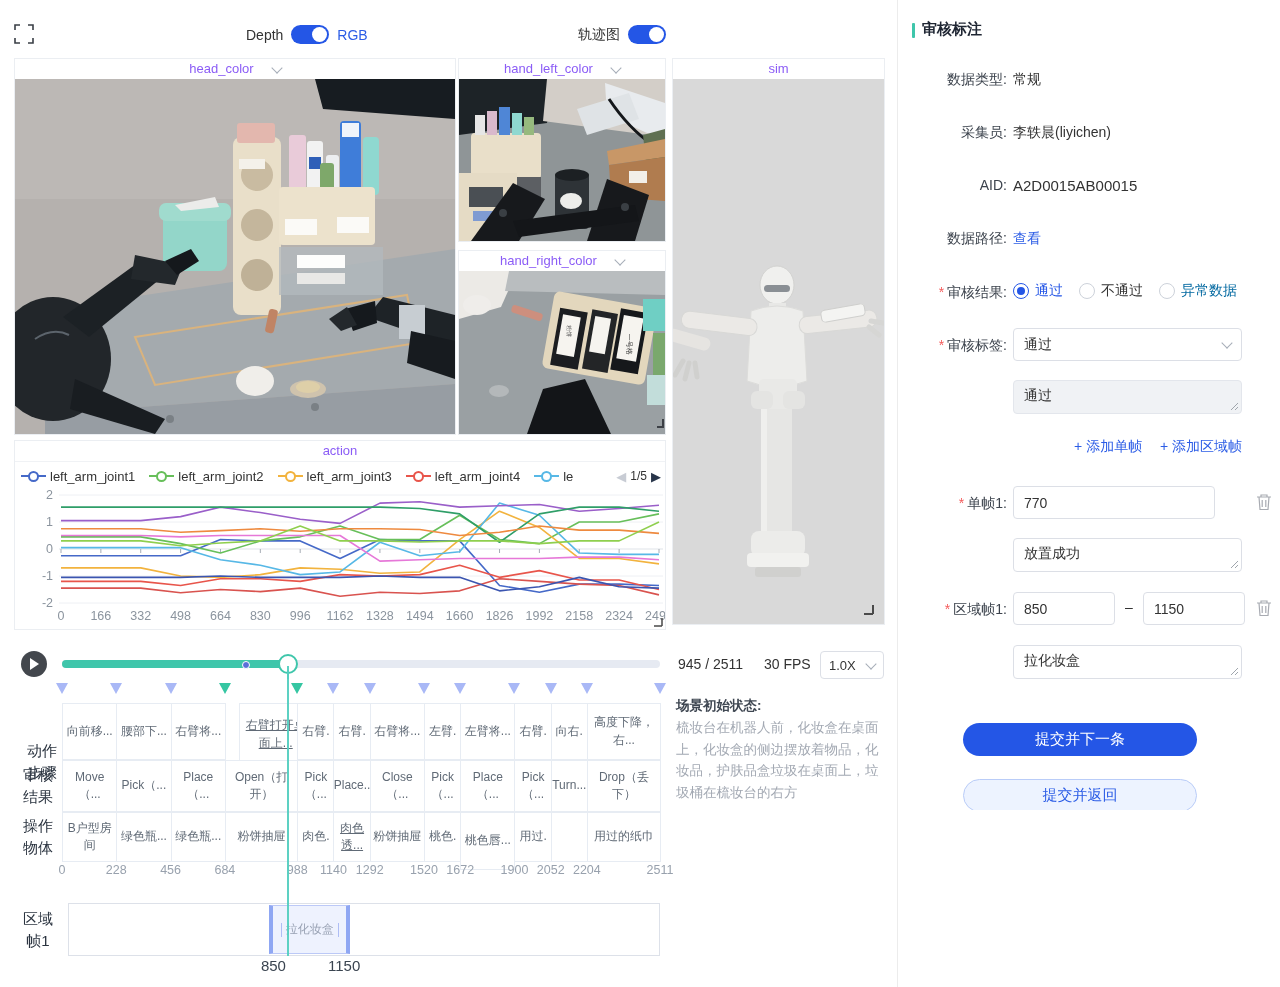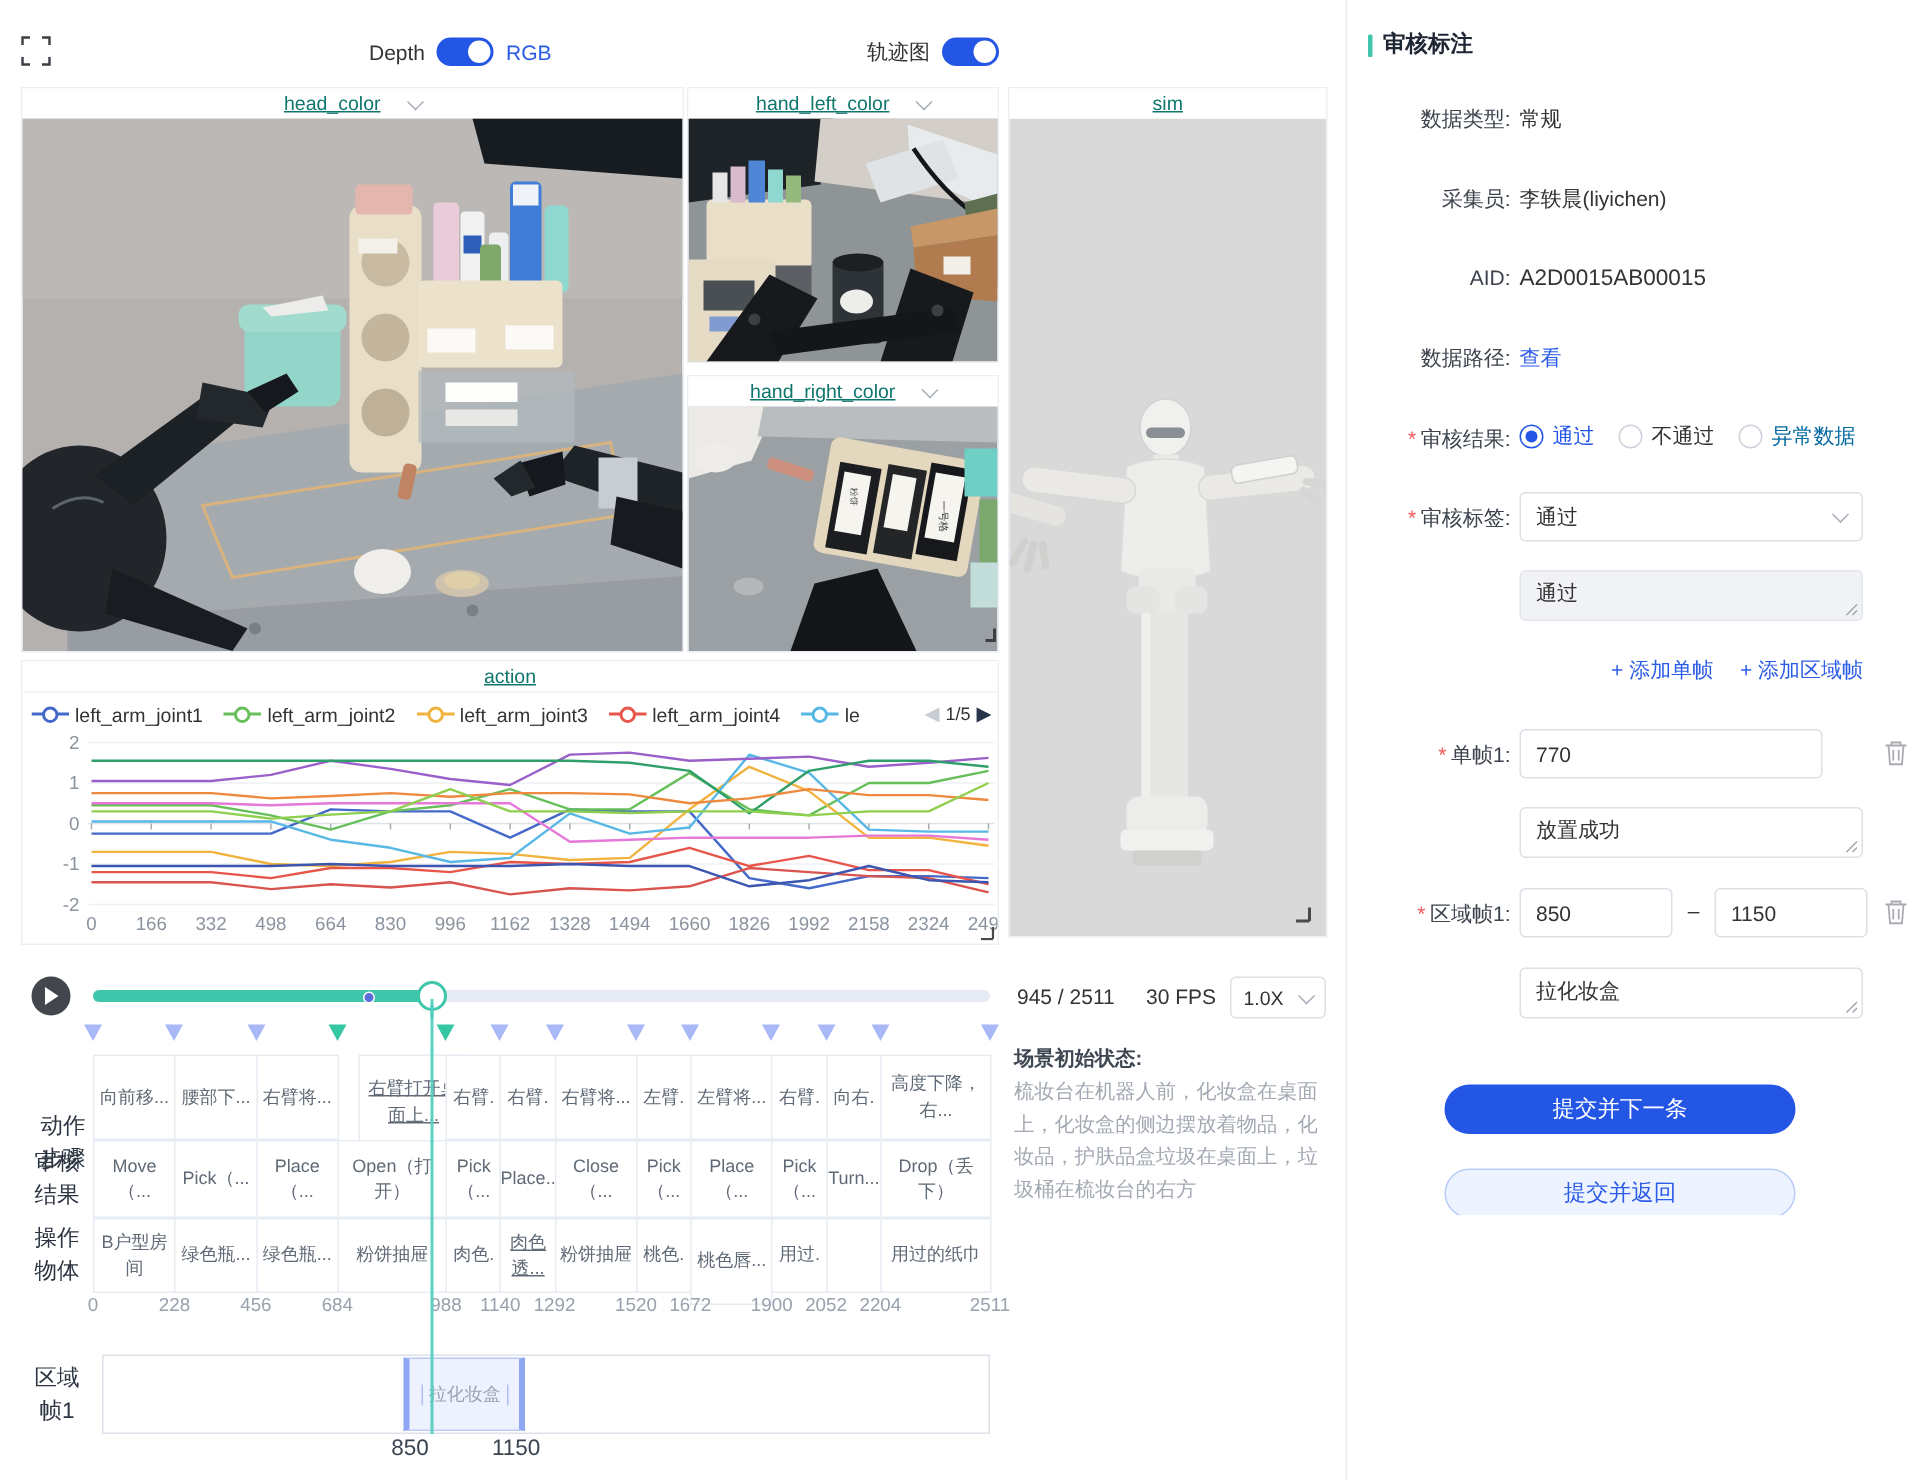--- a/index.html
+++ b/index.html
@@ -6,22 +6,22 @@
   #app{position:relative;width:1280px;height:987px;background:#fff;overflow:hidden;
        font-family:"Liberation Sans","DejaVu Sans",sans-serif;color:#333;font-size:14px;}
   .abs{position:absolute;}
   
   .tgl-group{display:flex;align-items:center;gap:8px;}
   .switch{width:38px;height:19px;border-radius:10px;background:#2456e6;position:relative;cursor:pointer;}
   .switch .knob{position:absolute;top:2px;right:2px;width:15px;height:15px;border-radius:50%;background:#fff;}
   .blue-txt{color:#2b5ce6;}
   
   .panel{position:absolute;border:1px solid #ebeef2;background:#fff;box-sizing:border-box;}
-  .panel .ptitle{height:20px;line-height:20px;text-align:center;font-size:13px;color:#0f766e;
-    display:flex;align-items:center;justify-content:center;gap:19px;background:#fff;text-decoration:underline;}
+  .panel .ptitle{height:20px;line-height:20px;text-align:center;font-size:13px;color:#8b5cf6;
+    display:flex;align-items:center;justify-content:center;gap:19px;background:#fff;}
   .chev{width:7px;height:7px;border-right:1.5px solid #a6adb8;border-bottom:1.5px solid #a6adb8;
     transform:rotate(45deg);display:inline-block;margin-top:-3px;}
   .pimg{display:block;}
   
   #legend{position:absolute;left:6px;top:22px;right:58px;height:26px;display:flex;align-items:center;gap:14px;
     font-size:13px;color:#333;overflow:hidden;white-space:nowrap;}
   .lg-item{display:flex;align-items:center;gap:4px;}
   .lg-glyph{position:relative;width:25px;height:12px;}
   .lg-glyph .ln{position:absolute;left:0;top:5px;width:25px;height:2px;}
   .lg-glyph .rg{position:absolute;left:7px;top:1px;width:7px;height:7px;border-radius:50%;border:2px solid;background:#fff;}

